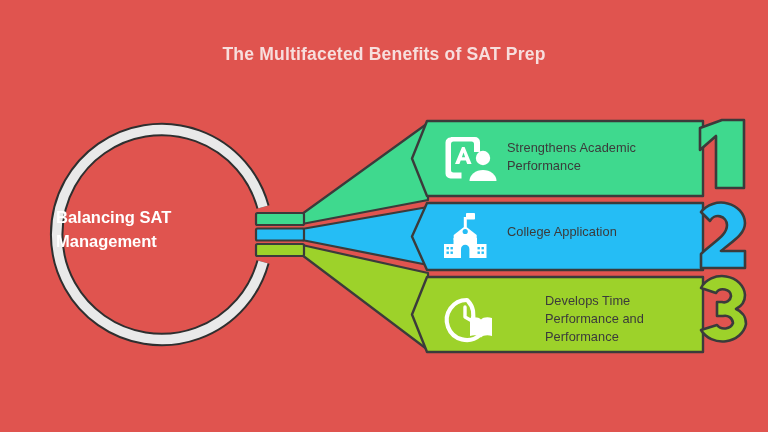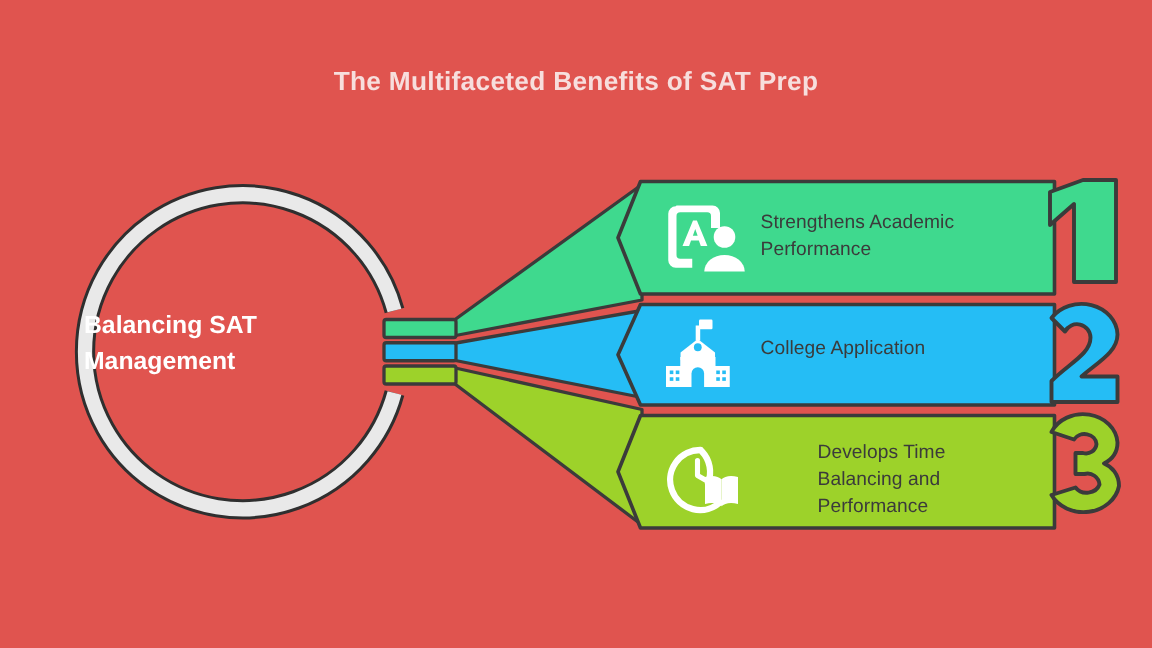--- a/index.html
+++ b/index.html
@@ -170,17 +170,17 @@
     <div>Strengthens Academic</div>
     <div>Performance</div>
   </div>
 
   <div class="banner-text bt2">
     <div>College Application</div>
   </div>
 
   <div class="banner-text bt3">
     <div>Develops Time</div>
-    <div>Balancing and</div>
+    <div>Performance and</div>
     <div>Performance</div>
   </div>
 
 </div>
 
 </body></html>

